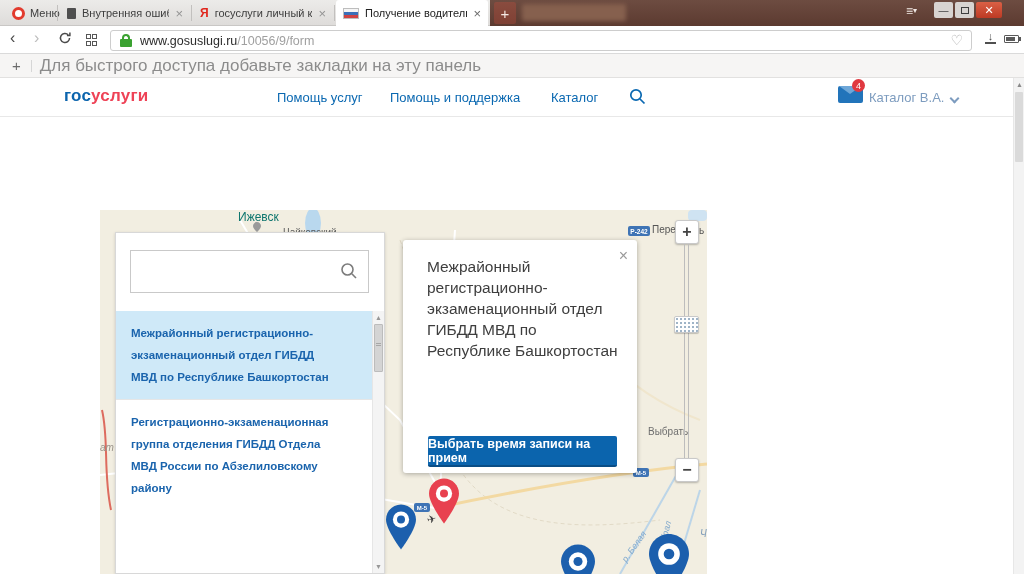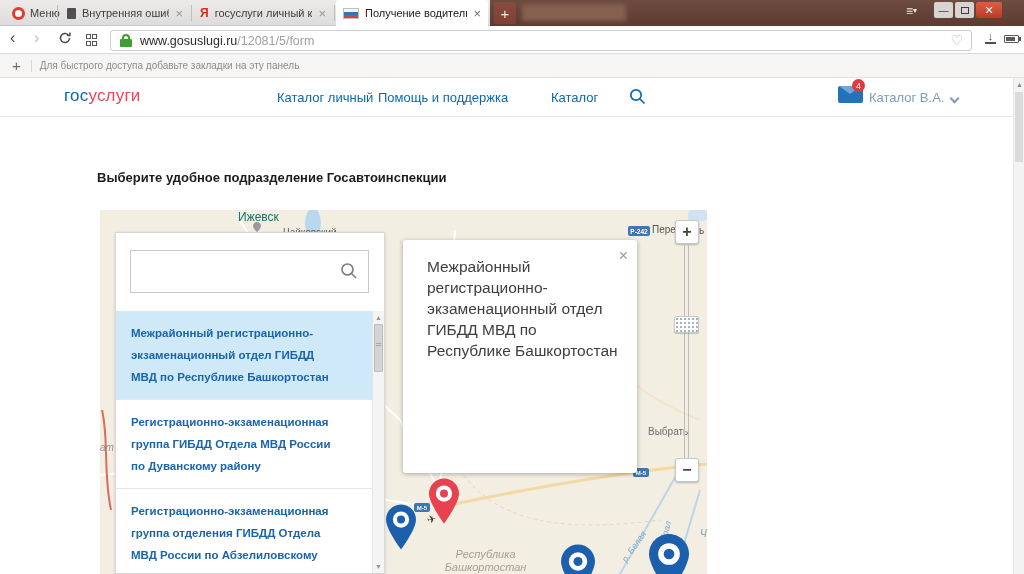--- a/index.html
+++ b/index.html
@@ -58,24 +58,24 @@
   .dl-icon .bar { display:block; width:11px; height:2px; background:#4f4f4f; margin:1px auto 0; }
   .battery { position:absolute; left:1004px; top:9px; width:15px; height:8px; border:1px solid #5a5a5a; border-radius:1px; }
   .battery:after { content:""; position:absolute; right:-3px; top:1px; width:2px; height:4px; background:#5a5a5a; }
   .battery i { position:absolute; left:1px; top:1px; bottom:1px; width:9px; background:#5a5a5a; display:block; }
 
   
   .bookmarksbar { position:absolute; left:0; top:54px; width:1024px; height:24px; background:#f6f5f4;
     border-bottom:1px solid #e2e1e0; display:flex; align-items:center; }
   .bm-plus { font-size:15px; color:#6b6b6b; margin-left:12px; }
   .bm-sep { width:1px; height:12px; background:#d6d6d6; margin:0 8px 0 10px; }
-  .bm-hint { font-size:10px; color:#8c8c8c; }
-
-  
-  .logo { position:absolute; left:64px; top:86px; font-size:17px; font-weight:normal; letter-spacing:.2px; }
+  .bm-hint { font-size:17px; color:#8c8c8c; }
+
+  
+  .logo { position:absolute; left:64px; top:86px; font-size:17px; font-weight:bold; letter-spacing:.2px; }
   .logo .b1 { color:#0b64ad; } .logo .b2 { color:#ee4256; }
   .nav-item { position:absolute; top:90px; font-size:13px; color:#0a68b1; }
   .hdr-search { position:absolute; left:629px; top:88px; }
   .env { position:absolute; left:838px; top:86px; width:25px; height:17px; background:#2274ba; border-radius:2px; }
   .env .flap { position:absolute; left:1px; top:0; width:0; height:0; border-left:11px solid transparent;
     border-right:11px solid transparent; border-top:8px solid #6ea7d8; }
   .mail-badge { position:absolute; left:852px; top:79px; width:13px; height:13px; border-radius:50%;
     background:#e03940; color:#fff; font-size:9px; display:flex; align-items:center; justify-content:center; }
   .user-name { position:absolute; left:869px; top:90px; font-size:13px; color:#7d9cbf; }
   .user-caret { position:absolute; left:951px; top:95px; width:7px; height:7px; border-right:2px solid #7d9cbf;
@@ -203,21 +203,21 @@
         <i></i>
         <i></i>
       </span>
 
     <div class="urlfield">
       <span class="lock">
           <i class="shackle"></i>
           <i class="body"></i>
         </span>
       <span class="url-host">www.gosuslugi.ru</span>
-        <span class="url-path">/12081/5/form</span>
+        <span class="url-path">/10056/9/form</span>
       <span class="heart">♡</span>
     </div>
 
     <span class="dl-icon">
       <span class="arrow">↓</span>
         <span class="bar"></span>
     </span>
     <span class="battery">
         <i></i>
       </span>
@@ -225,38 +225,37 @@
 
   <div class="bookmarksbar">
     <span class="bm-plus">+</span>
     <span class="bm-sep"></span>
     <span class="bm-hint">Для быстрого доступа добавьте закладки на эту панель</span>
   </div>
 
   <div class="logo">
     <span class="b1">гос</span><span class="b2">услуги</span>
   </div>
-  <span class="nav-item" style="left:277px">Каталог личный</span>
-  <span class="nav-item" style="left:378px">Помощь и поддержка</span>
+  <span class="nav-item" style="left:277px">Помощь услуг</span>
+  <span class="nav-item" style="left:390px">Помощь и поддержка</span>
   <span class="nav-item" style="left:551px">Каталог</span>
   <span class="hdr-search">
     <svg width="17" height="17" viewBox="0 0 17 17">
       <circle cx="7" cy="7" r="5.2" fill="none" stroke="#0a68b1" stroke-width="1.7"></circle>
       <line x1="11" y1="11" x2="15.5" y2="15.5" stroke="#0a68b1" stroke-width="1.7"></line>
     </svg>
   </span>
   <span class="env">
       <span class="flap"></span>
     </span>
   <span class="mail-badge">4</span>
   <span class="user-name">Каталог В.А.</span>
   <span class="user-caret"></span>
   <div class="hdr-line"></div>
 
-  <div class="page-title">Выберите удобное подразделение Госавтоинспекции</div>
 
   <div class="map">
     <svg width="607" height="364" style="position:absolute;left:0;top:0">
       <path d="M40 60 C 90 90, 150 50, 210 90 S 280 170, 250 230 S 180 300, 230 340" fill="none" stroke="#ddd4bf" stroke-width="1" stroke-dasharray="4 3" opacity="0.8"></path>
       <path d="M300 30 C 330 110, 320 200, 360 260 S 480 320, 560 310" fill="none" stroke="#ddd4bf" stroke-width="1" stroke-dasharray="4 3" opacity="0.8"></path>
       <path d="M140 10 L 205 120 L 300 210 L 345 290" fill="none" stroke="#ffffff" stroke-width="2"></path>
       <path d="M0 265 C 110 252, 220 280, 335 298" fill="none" stroke="#ffffff" stroke-width="2"></path>
       <path d="M335 298 C 430 278, 520 262, 607 254" fill="none" stroke="#f3d9a2" stroke-width="3"></path>
       <path d="M355 20 C 348 120, 342 220, 340 295" fill="none" stroke="#ffffff" stroke-width="2"></path>
       <path d="M430 40 C 470 120, 520 180, 600 210" fill="none" stroke="#f0e6cd" stroke-width="2"></path>
@@ -272,21 +271,20 @@
       <path d="M4 0C1.8 0 0 1.8 0 4c0 2.7 4 6 4 6s4-3.3 4-6C8 1.8 6.2 0 4 0z" fill="#9a9a9a"></path>
       </svg>
     <span class="map-label" style="left:183px;top:17px;font-size:10px;color:#5c5c5c">Чайковский</span>
 
     <span class="road-badge" style="left:528px;top:16px;width:22px;height:10px;font-size:6.5px">Р-242</span>
     <span class="map-label" style="left:552px;top:14px;font-size:10px;color:#555">Перев</span>
     <span class="map-label" style="left:599px;top:15px;font-size:10px;color:#555">ь</span>
     <span class="map-label" style="left:548px;top:216px;font-size:10px;color:#6e6e6e">Выбрать</span>
     <span class="map-label" style="left:0;top:232px;font-size:10px;font-style:italic;color:#9a938a">ат</span>
     <span class="map-label" style="left:600px;top:318px;font-size:10px;font-style:italic;color:#7d9bb9">Че</span>
-    <div class="map-label" style="left:338px;top:338px;width:95px;font-size:11px;font-style:italic;color:#a59e8f;text-align:center;line-height:13px;white-space:normal">Республика Башкортостан</div>
     <span class="river" style="left:528px;top:344px;transform:rotate(-55deg);transform-origin:left bottom">р. Белая</span>
     <span class="river" style="left:565px;top:332px;transform:rotate(-74deg);transform-origin:left bottom">р. Урал</span>
 
     <span class="road-badge" style="left:314px;top:293px;width:16px;height:9px;font-size:6px">М-5</span>
     <span class="road-badge" style="left:533px;top:258px;width:16px;height:9px;font-size:6px">М-5</span>
     <span class="map-label" style="left:327px;top:303px;font-size:11px;color:#3f3f3f;transform:rotate(-14deg)">✈</span>
 
     <svg class="pin" style="left:286px;top:294px" width="30" height="46" viewBox="0 0 24 36">
       <path d="M12 0C5.4 0 0 5.4 0 12c0 8 12 24 12 24s12-16 12-24C24 5.4 18.6 0 12 0z" fill="#1c5fad"></path>
       <circle cx="12" cy="12" r="6.5" fill="#fff"></circle>
@@ -317,36 +315,36 @@
   <div class="panel">
     <div class="panel-search">
       <input value="" style="">
       <svg width="18" height="18" viewBox="0 0 18 18">
         <circle cx="7.5" cy="7.5" r="5.5" fill="none" stroke="#7c7c7c" stroke-width="1.6"></circle>
         <line x1="11.8" y1="11.8" x2="16" y2="16" stroke="#7c7c7c" stroke-width="1.6"></line>
       </svg>
     </div>
     <div class="plist">
       <div class="pitem selected">Межрайонный регистрационно-экзаменационный отдел ГИБДД МВД по Республике Башкортостан</div>
-      <div class="pitem">Регистрационно-экзаменационная группа ГИБДД Отдела МВД России по Дуванскому району</div>
       <div class="pitem">Регистрационно-экзаменационная группа отделения ГИБДД Отдела МВД России по Абзелиловскому району</div>
 
     </div>
     <div class="pscroll">
       <span class="up">▲</span>
       <div class="thumb">
           <i></i>
         </div>
       <span class="down">▼</span>
     </div>
   </div>
 
   <div class="popup">
     <span class="popup-close">×</span>
     <div class="popup-title">Межрайонный регистрационно-экзаменационный отдел ГИБДД МВД по Республике Башкортостан</div>
+    <div class="popup-btn">Выбрать время записи на прием</div>
   </div>
 
   <div class="pagescroll">
     <span class="up">▲</span>
     <div class="thumb"></div>
   </div>
 
 </div>
 
 </body></html>

